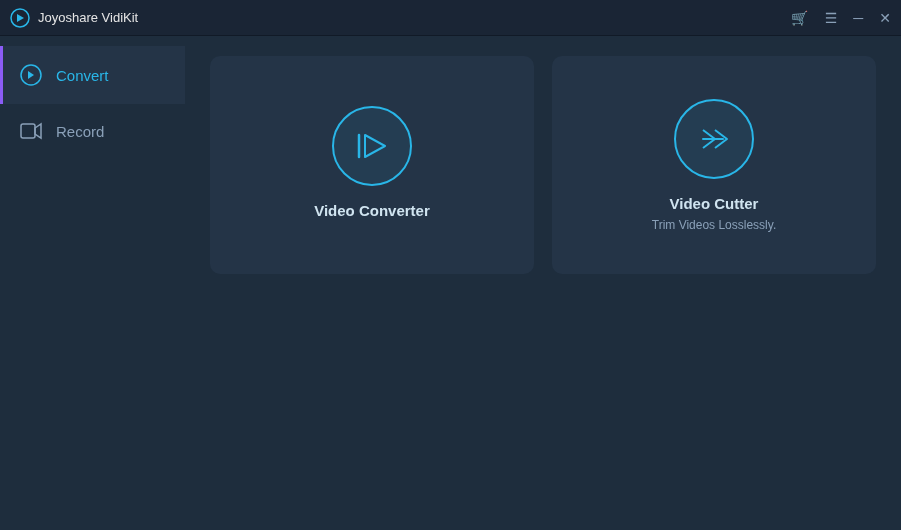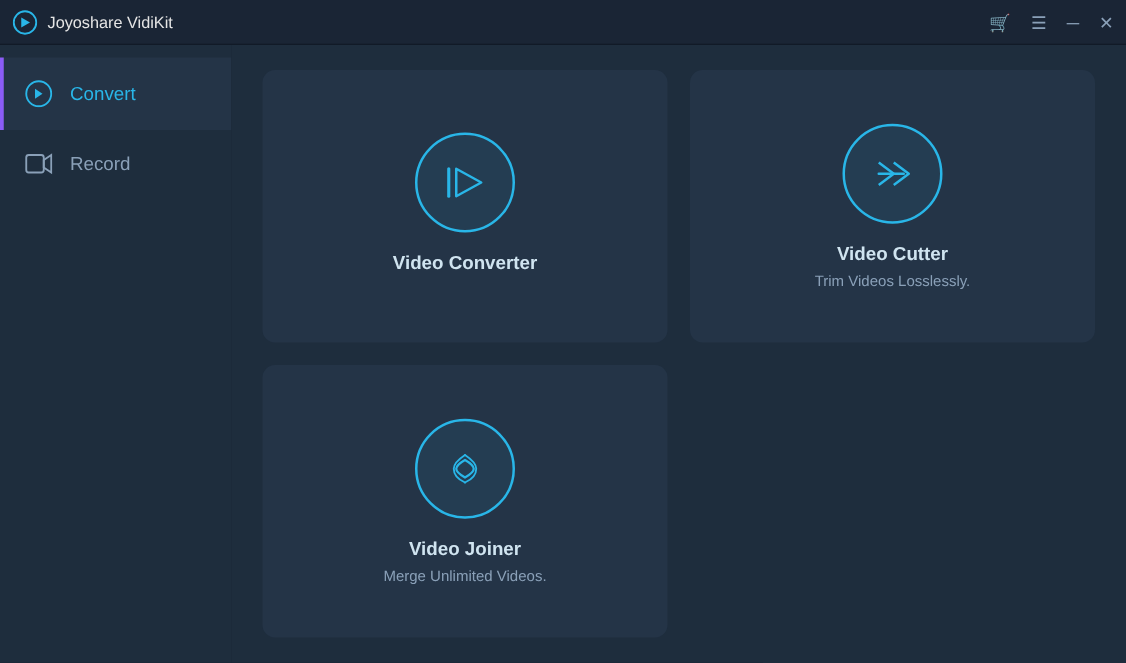--- a/index.html
+++ b/index.html
@@ -210,28 +210,17 @@
           <polygon points="10,21 28,21 34,21" stroke="#29b6e8" stroke-width="0" fill="none"></polygon>
           <path d="M10 21 L30 21" stroke="#29b6e8" stroke-width="2" stroke-linecap="round"></path>
           <path d="M22 12 L34 21 L22 30" stroke="#29b6e8" stroke-width="2" stroke-linejoin="round" fill="none"></path>
           <path d="M10 12 L22 21 L10 30" stroke="#29b6e8" stroke-width="2" stroke-linejoin="round" fill="none"></path>
         </svg>
       </div>
       <div class="tool-card-title">Video Cutter</div>
       <div class="tool-card-desc">Trim Videos Losslessly.</div>
     </div>
 
-    <div class="tool-card">
-      <div class="tool-card-icon-wrap">
-        <svg width="42" height="42" viewBox="0 0 42 42" fill="none">
-          <path d="M21 14 C21 14 28 18 28 21 C28 24 21 28 21 28 C21 28 14 24 14 21 C14 18 21 14 21 14Z" stroke="#29b6e8" stroke-width="1.8" fill="none"></path>
-          <path d="M21 10 Q30 16 30 21 Q30 28 21 32" stroke="#29b6e8" stroke-width="1.5" fill="none" stroke-linecap="round"></path>
-          <path d="M21 10 Q12 16 12 21 Q12 28 21 32" stroke="#29b6e8" stroke-width="1.5" fill="none" stroke-linecap="round"></path>
-        </svg>
-      </div>
-      <div class="tool-card-title">Video Joiner</div>
-      <div class="tool-card-desc">Merge Unlimited Videos.</div>
-    </div>
 
 
   </div>
 
 </div>
 
 </body></html>

